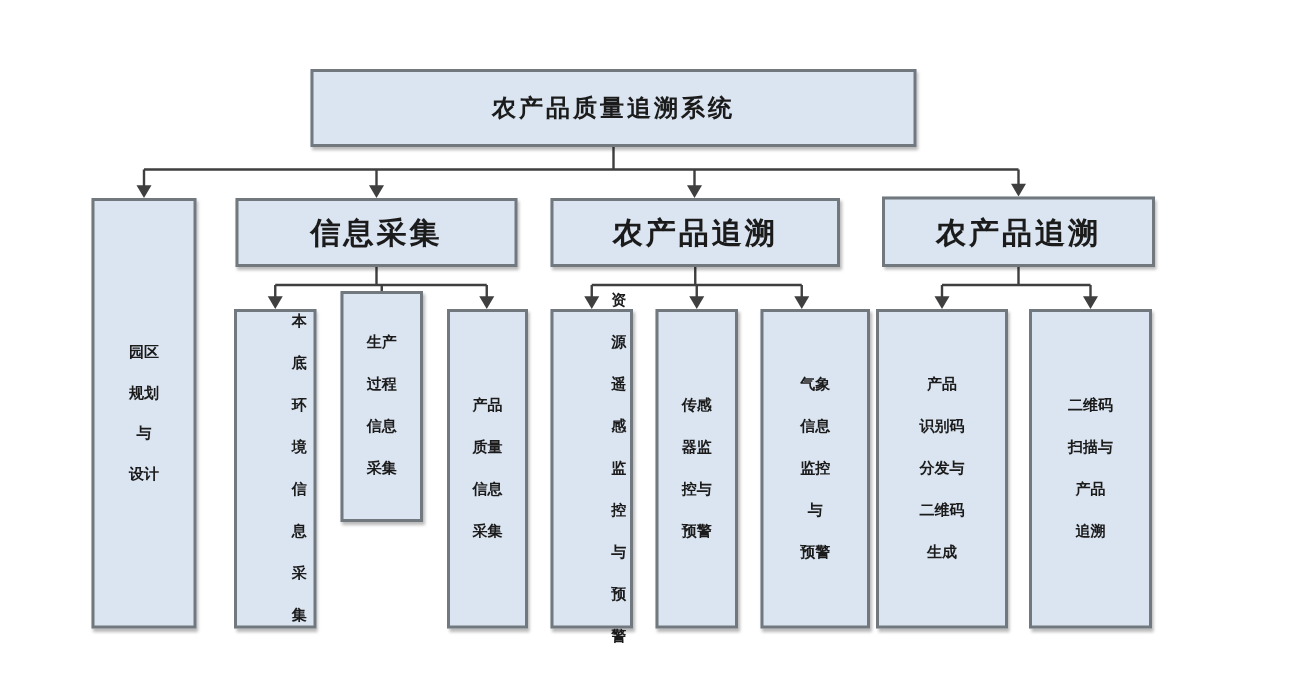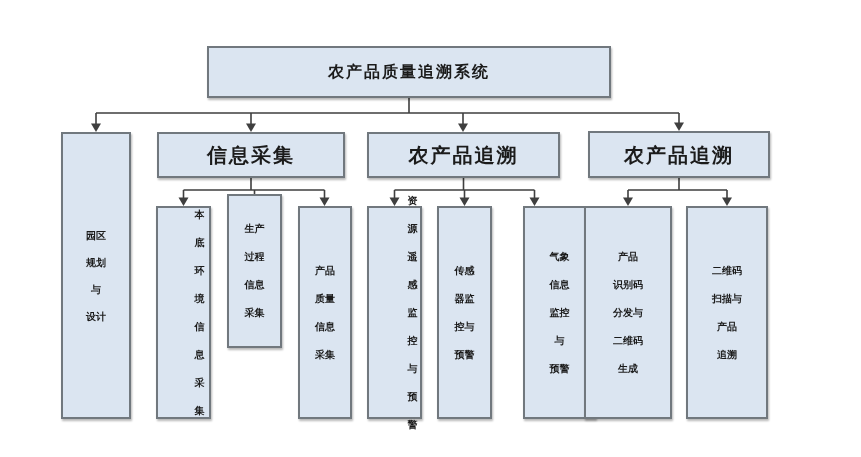--- a/index.html
+++ b/index.html
@@ -29,21 +29,21 @@
   .hdr{font-size:20px;letter-spacing:2px;}
   .park   {left:61px; top:132px;width:70px; height:287px;line-height:27px;}
   .collect{left:157px;top:132px;width:188px;height:46px;}
   .monitor{left:367px;top:132px;width:193px;height:46px;}
   .trace  {left:588px;top:131px;width:182px;height:47px;}
   .c1{left:156px;top:206px;width:55px;height:213px;padding-left:32px;}
   .c2{left:227px;top:194px;width:55px;height:154px;}
   .c3{left:298px;top:206px;width:54px;height:213px;}
   .m1{left:367px;top:206px;width:55px;height:213px;padding-left:36px;}
   .m2{left:437px;top:206px;width:55px;height:213px;}
-  .m3{left:507px;top:206px;width:73px;height:213px;margin-left:16px;}
+  .m3{left:507px;top:206px;width:73px;height:213px;}
   .t1{left:584px;top:206px;width:88px;height:213px;}
   .t2{left:686px;top:206px;width:82px;height:213px;}
 </style>
 </head>
 <body>
 
 <div id="canvas">
 
   <svg id="connectors" width="861" height="457" viewBox="0 0 861 457">
     <g fill="none" stroke="#3f3f3f" stroke-width="1.6">

